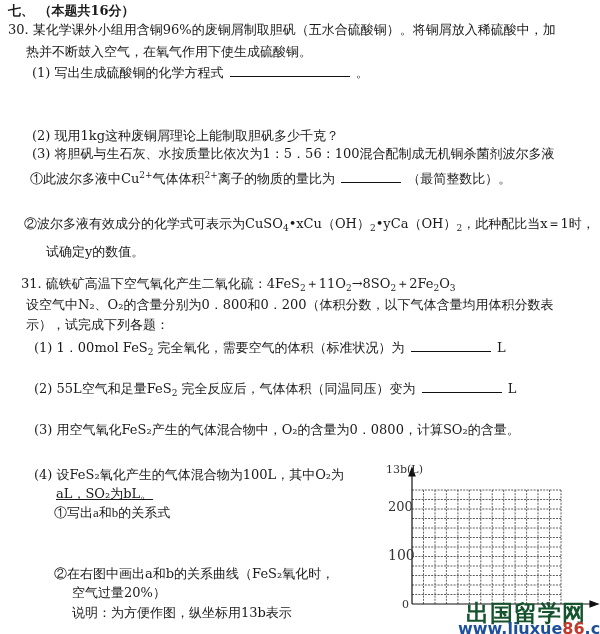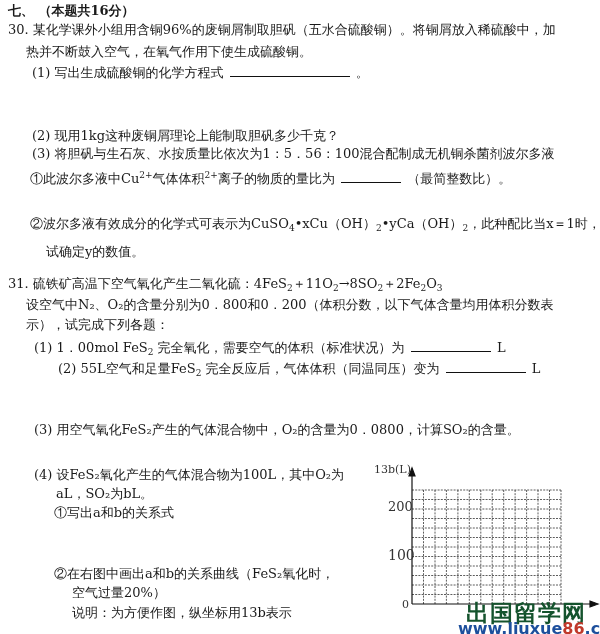--- a/index.html
+++ b/index.html
@@ -43,59 +43,59 @@
 <div class="ln" style="left:32px;top:146px;">
   <span>(3)</span>
   <span>将胆矾与生石灰、水按质量比依次为1：5．56：100混合配制成无机铜杀菌剂波尔多液</span>
 </div>
 <div class="ln" style="left:30px;top:170px;">
   <span>①</span><span>此波尔多液中Cu</span><sup>2+</sup><span>气体体积</span><sup>2+</sup><span>离子的物质的量比为</span>
   <span class="blank" style="width:60px;"></span>
   <span>（最简整数比）。</span>
 </div>
 
-<div class="ln" style="left:30px;top:216px;">
+<div class="ln" style="left:24px;top:216px;">
   <span>②</span><span>波尔多液有效成分的化学式可表示为CuSO</span><sub>4</sub><span>•xCu（OH）</span><sub>2</sub><span>•yCa（OH）</span><sub>2</sub><span>，此种配比当x＝1时，</span>
 </div>
 <div class="ln" style="left:46px;top:244px;">试确定y的数值。</div>
 
-<div class="ln" style="left:8px;top:276px;">
+<div class="ln" style="left:21px;top:276px;">
   <span>31.</span>
   <span>硫铁矿高温下空气氧化产生二氧化硫：4FeS</span><sub>2</sub><span>＋11O</span><sub>2</sub><span>→8SO</span><sub>2</sub><span>＋2Fe</span><sub>2</sub><span>O</span><sub>3</sub>
 </div>
 <div class="ln" style="left:26px;top:297px;">设空气中N₂、O₂的含量分别为0．800和0．200（体积分数，以下气体含量均用体积分数表</div>
 <div class="ln" style="left:26px;top:317px;">示），试完成下列各题：</div>
 
 <div class="ln" style="left:34px;top:339px;text-align:center;">
   <span>(1)</span>
   <span>1．00mol FeS</span><sub>2</sub>
   <span>完全氧化，需要空气的体积（标准状况）为</span>
   <span class="blank" style="width:80px;"></span>
   <span>L</span>
 </div>
 
-<div class="ln" style="left:34px;top:360px;margin-left:24px;">
+<div class="ln" style="left:34px;top:380px;">
   <span>(2)</span>
   <span>55L空气和足量FeS</span><sub>2</sub>
   <span>完全反应后，气体体积（同温同压）变为</span>
   <span class="blank" style="width:80px;"></span>
   <span>L</span>
 </div>
 
 <div class="ln" style="left:34px;top:422px;">
   <span>(3)</span>
   <span>用空气氧化FeS₂产生的气体混合物中，O₂的含量为0．0800，计算SO₂的含量。</span>
 </div>
 
 <div class="ln" style="left:34px;top:467px;">
   <span>(4)</span>
   <span>设FeS₂氧化产生的气体混合物为100L，其中O₂为</span>
 </div>
-<div class="ln" style="left:56px;top:486px;">aL，SO₂为bL。</div>
-<div class="ln" style="left:54px;top:505px;">
+<div class="ln" style="left:56px;top:486px;text-decoration:underline;">aL，SO₂为bL。</div>
+<div class="ln" style="left:54px;top:505px;font-family:Liberation Serif, serif;">
   <span>①</span><span>写出a和b的关系式</span>
 </div>
 
 <div class="ln" style="left:54px;top:566px;">
   <span>②</span><span>在右图中画出a和b的关系曲线（FeS₂氧化时，</span>
 </div>
 <div class="ln" style="left:72px;top:585px;">空气过量20%）</div>
 <div class="ln" style="left:72px;top:605px;">说明：为方便作图，纵坐标用13b表示</div>
 
 <div class="chart">
@@ -130,21 +130,21 @@
       <line x1="191" y1="30" x2="191" y2="144"></line>
     </g>
 
     <g stroke="#111" stroke-width="1.2" fill="#111">
       <line x1="42" y1="144" x2="42" y2="12"></line>
       <polygon points="42,8 39,16 45,16"></polygon>
       <line x1="42" y1="144" x2="222" y2="144"></line>
       <polygon points="228,144 220,141 220,147"></polygon>
     </g>
   </svg>
-  <div class="ln" style="left:4px;top:2px;font-size:11px;color:#333;">13b(L)</div>
+  <div class="ln" style="left:16px;top:2px;font-size:11px;color:#333;">13b(L)</div>
   <div class="ln" style="left:18px;top:39px;font-size:13px;color:#333;">200</div>
   <div class="ln" style="left:18px;top:87px;font-size:14px;color:#333;">100</div>
   <div class="ln" style="left:32px;top:137px;font-size:11px;color:#333;">0</div>
 </div>
 
 <div class="wm1">出国留学网</div>
 <div class="wm2">
   <span>www.liuxue</span><span class="red">86</span><span>.com</span>
 </div>
 

